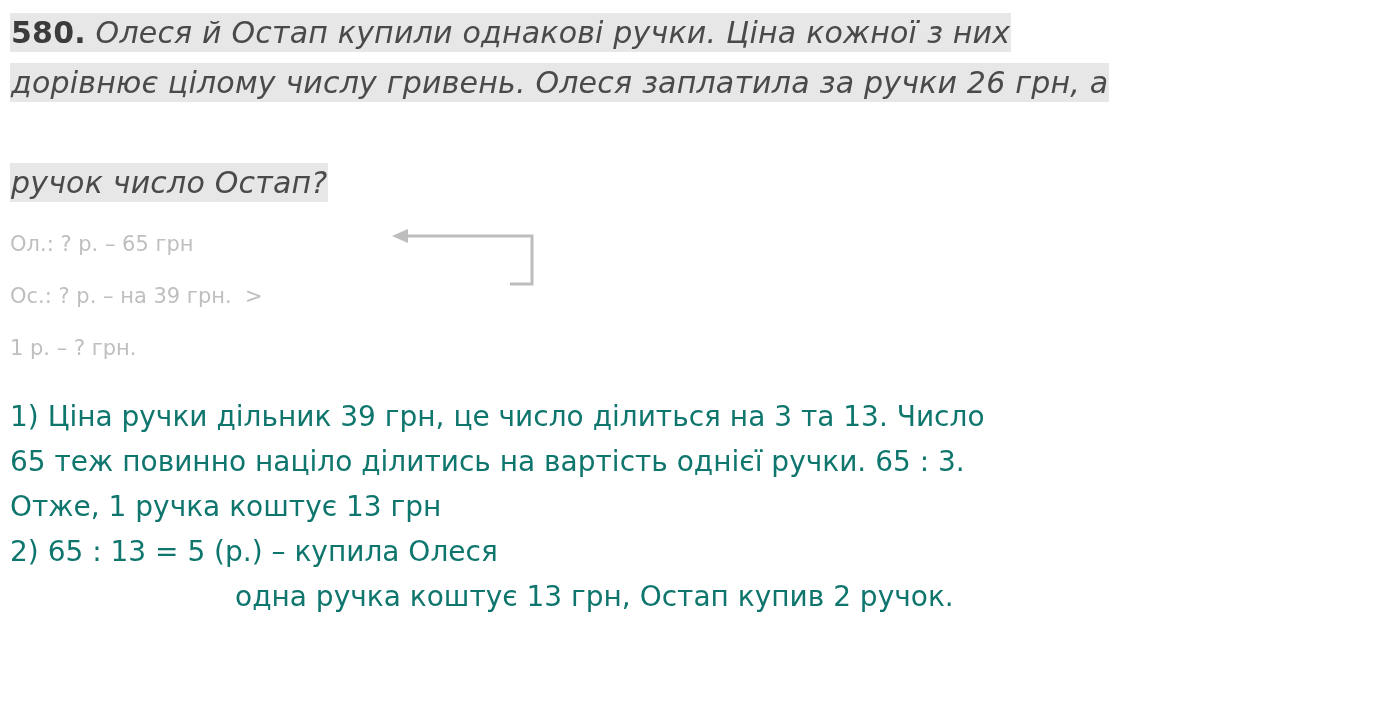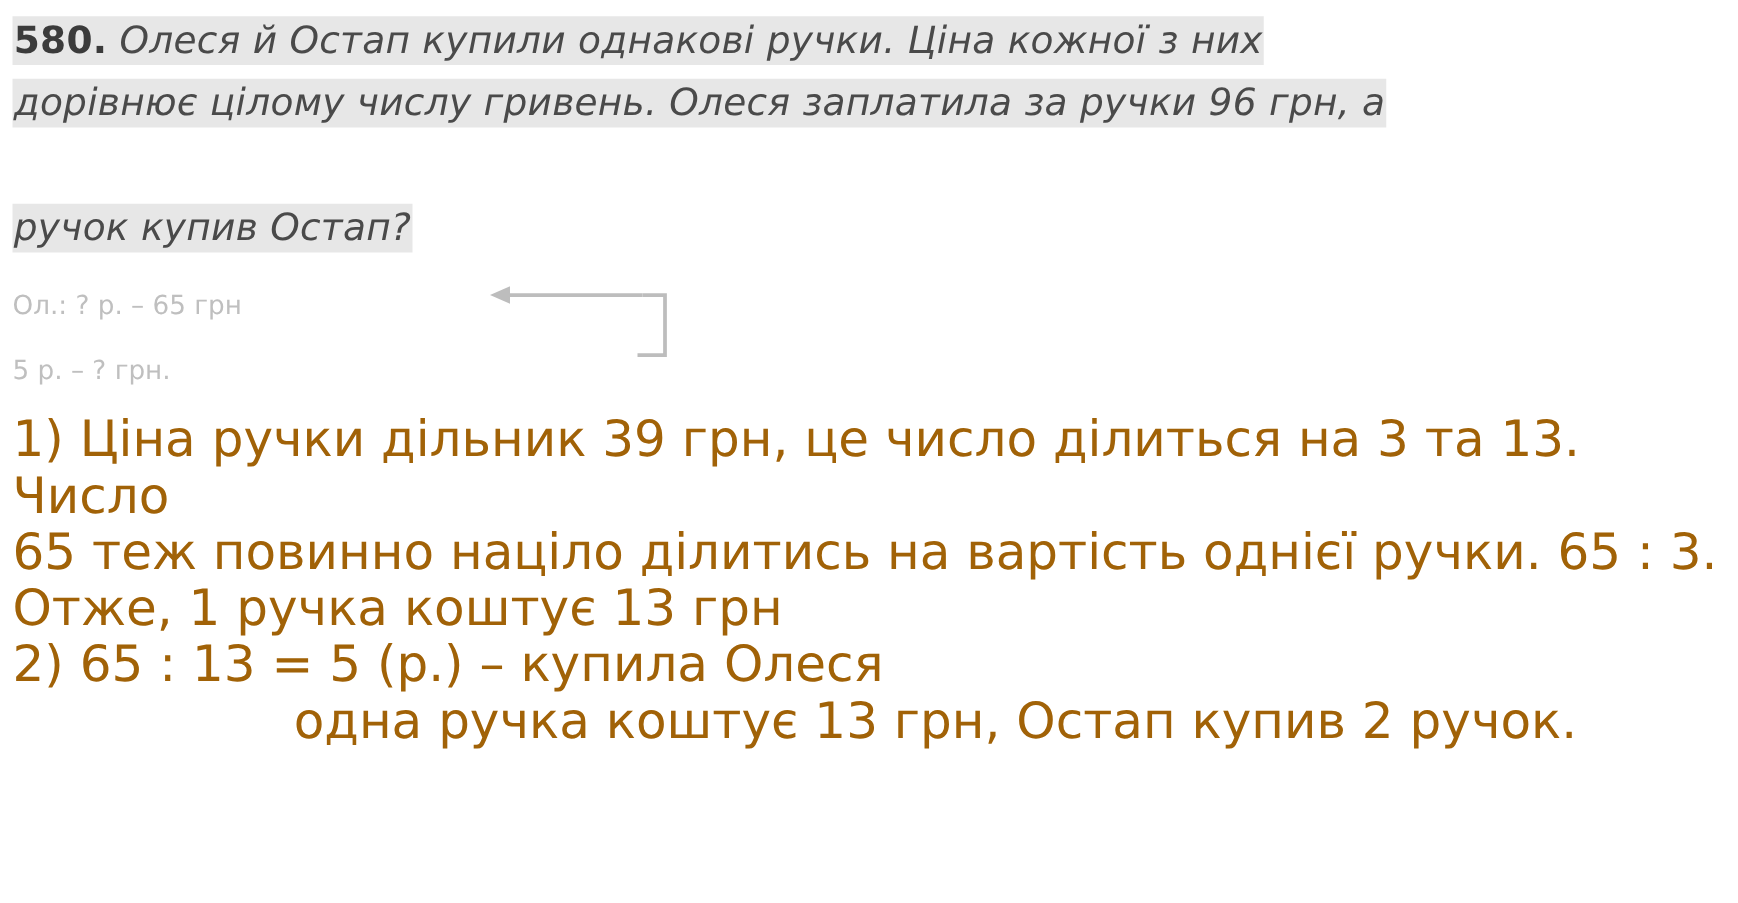--- a/index.html
+++ b/index.html
@@ -55,48 +55,49 @@
   }
   .brace-svg {
     position: absolute;
     left: 372px;
     top: -6px;
     pointer-events: none;
   }
 
   
   .solution {
-    margin-top: 8px;
-    font-size: 40px;
+    margin-top: 20px;
+    font-size: 28px;
     line-height: 45px;
-    color: #a16207;
+    color: #0f766e;
   }
   .solution .row {
     white-space: pre-wrap;
   }
   .answer {
     padding-left: 225px;
   }
 </style>
 </head>
 <body>
 
 <div class="page">
 
   <div class="statement">
     <span class="hl"><span class="num">580.</span>
     <span>Олеся й Остап купили однакові ручки. Ціна кожної з них</span></span><br>
-    <span class="hl">дорівнює цілому числу гривень. Олеся заплатила за ручки 96 грн, а</span><br>
+    <span class="hl">дорівнює цілому числу гривень. Олеся заплатила за ручки 26 грн, а</span><br>
     <br>
-    <span class="hl">ручок купив Остап?</span>
+    <span class="hl">ручок число Остап?</span>
   </div>
 
   <div class="short-cond">
     <div class="line">Ол.: ? р. – 65 грн</div>
-    <div class="line">5 р. – ? грн.</div>
+    <div class="line">Ос.: ? р. – на 39 грн.  &gt;</div>
+    <div class="line">1 р. – ? грн.</div>
 
     <svg class="brace-svg" width="180" height="120" viewBox="0 0 180 120">
 
       <line x1="22" y1="24" x2="132" y2="24" stroke="#bdbdbd" stroke-width="3"></line>
       <polygon points="10,24 26,17 26,31" fill="#bdbdbd"></polygon>
 
       <polyline points="132,24 150,24 150,72 128,72" fill="none" stroke="#bdbdbd" stroke-width="3"></polyline>
     </svg>
   </div>
 

